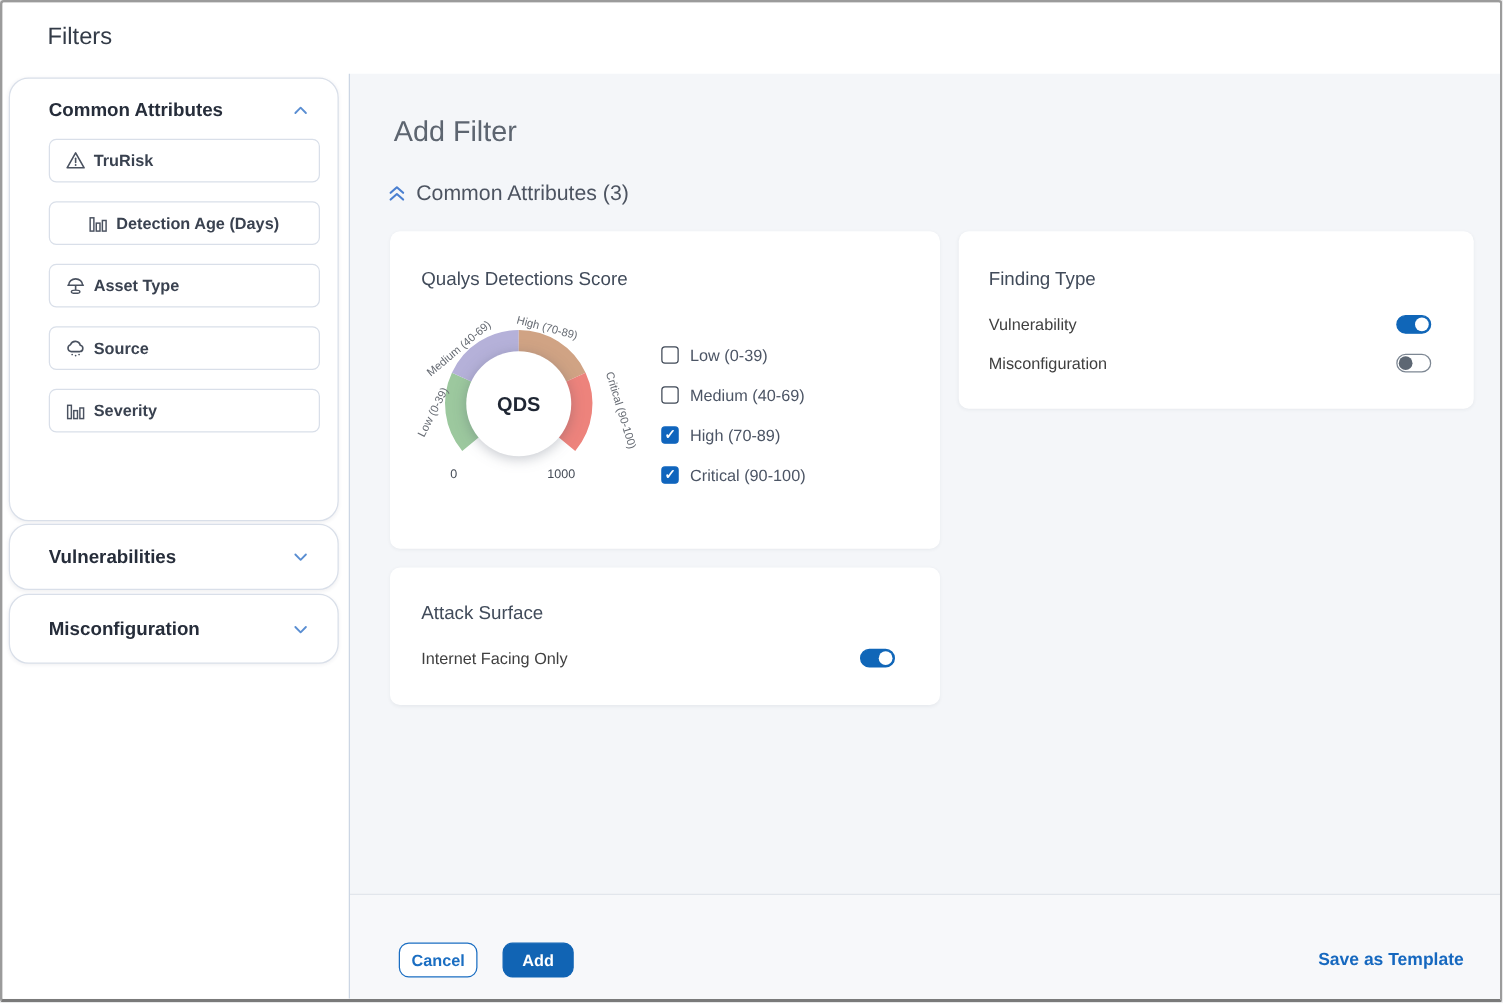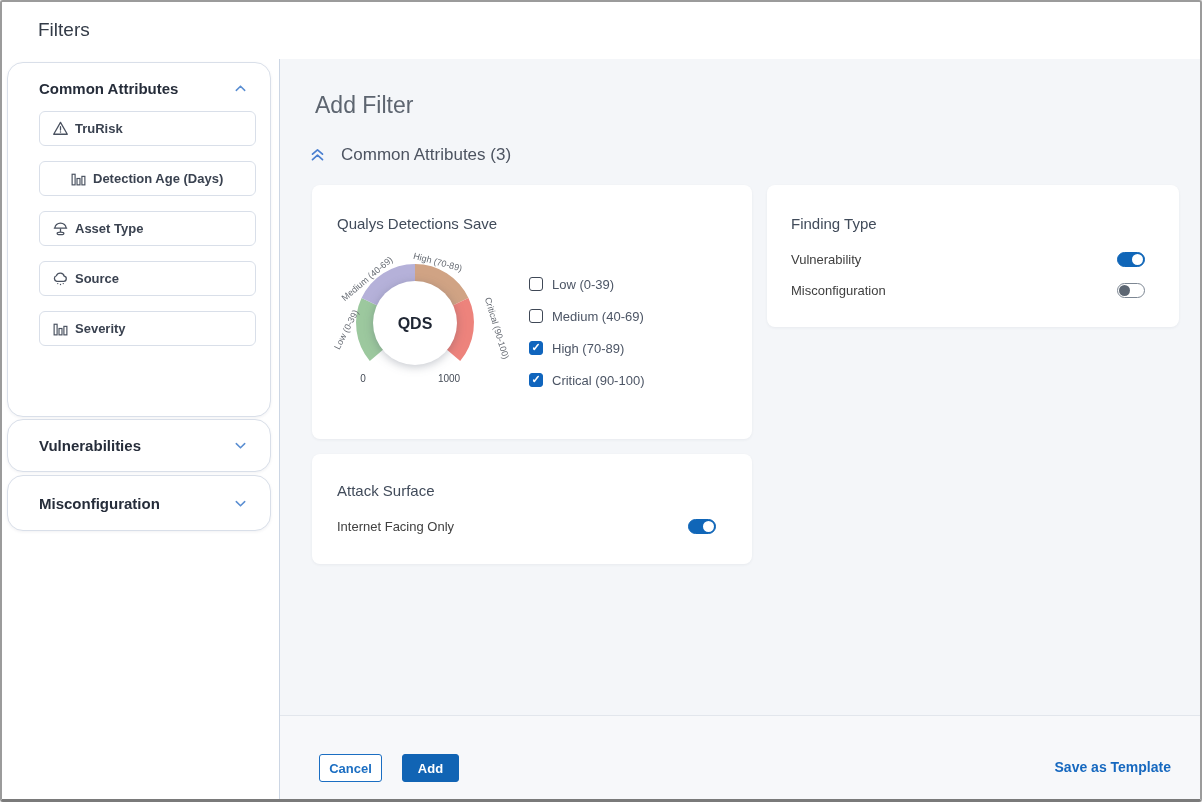--- a/index.html
+++ b/index.html
@@ -25,21 +25,21 @@
 
   .item { margin:0 11px 15px 31px; width:217px; height:35px; border:1px solid #d9dfe9; border-radius:6px;
           display:flex; align-items:center; gap:6px; padding-left:12px; font-size:13px; font-weight:bold;
           color:#3a4250; background:#fff; cursor:pointer; }
   .item.indent { padding-left:30px; }
   .item svg { flex:0 0 auto; }
 
   
   .main { position:absolute; left:278px; top:57px; right:0; bottom:0; background:#f4f6f9; }
   .main-title { position:absolute; left:35px; top:33px; font-size:23px; color:#5d6570;text-align:center; }
-  .section-row { position:absolute; left:30px; top:86px; display:flex; align-items:center; gap:16px;
+  .section-row { position:absolute; left:30px; top:86px; display:flex; align-items:center; gap:8px;
                  font-size:17px; color:#4d5461; cursor:pointer; }
 
   .card { position:absolute; background:#fff; border-radius:8px; box-shadow:0 1px 3px rgba(35,47,66,.06); }
   .card-qds     { left:32px;  top:126px; width:440px; height:254px; }
   .card-finding { left:487px; top:126px; width:412px; height:142px; }
   .card-attack  { left:32px;  top:395px; width:440px; height:110px; }
   .card-title { position:absolute; left:25px; top:30px; font-size:15px; color:#414b5a; }
   .card-finding .card-title { left:24px; }
   .card-attack .card-title { top:28px; }
 
@@ -62,21 +62,21 @@
   .card-finding .row-1 { top:98px; }
   .card-attack .toggle-row { left:25px; right:36px; top:65px; }
   .toggle { width:28px; height:15px; border-radius:8px; background:#fff; border:1px solid #7d8793;
             position:relative; cursor:pointer; flex:0 0 auto; }
   .toggle .knob { position:absolute; width:11px; height:11px; border-radius:50%; background:#5d6773; left:1px; top:1px; }
   .toggle.on { background:#1066b8; border-color:#1066b8; }
   .toggle.on .knob { background:#fff; left:auto; right:1px; }
 
   
   .footer { position:absolute; left:278px; right:0; bottom:0; height:84px; background:#f7f8fa; border-top:1px solid #e2e6ec; }
-  .btn { position:absolute; top:38px; height:28px; border-radius:3px; font-size:13px; font-weight:bold;
+  .btn { position:absolute; top:38px; height:28px; border-radius:8px; font-size:13px; font-weight:bold;
          font-family:"Liberation Sans", sans-serif; cursor:pointer; }
   .btn-cancel { left:39px; width:63px; background:#fff; border:1px solid #1b6ec2; color:#1b6ec2; }
   .btn-add { left:122px; width:57px; background:#1164b4; border:1px solid #1164b4; color:#fff; }
   .save-link { position:absolute; right:29px; top:43px; font-size:14px; font-weight:bold; color:#1668bf; cursor:pointer; }
 </style>
 </head>
 <body>
 
 <div class="window">
 
@@ -167,21 +167,21 @@
 
     <div class="section-row">
       <svg width="15" height="16" viewBox="0 0 15 16">
         <polyline points="2.5,7.2 7.5,2.8 12.5,7.2" fill="none" stroke="#4a7fd0" stroke-width="1.7" stroke-linecap="round" stroke-linejoin="round"></polyline>
         <polyline points="2.5,12.6 7.5,8.2 12.5,12.6" fill="none" stroke="#4a7fd0" stroke-width="1.7" stroke-linecap="round" stroke-linejoin="round"></polyline>
       </svg>
       <span>Common Attributes (3)</span>
     </div>
 
     <div class="card card-qds">
-      <div class="card-title">Qualys Detections Save</div>
+      <div class="card-title">Qualys Detections Score</div>
 
       <svg class="gauge" width="190" height="150" viewBox="0 0 190 150">
         <path d="M56.7 108.1 A50 50 0 0 1 49.7 54.9" fill="none" stroke-width="18" stroke="#9cc89e"></path>
         <path d="M49.7 54.9 A50 50 0 0 1 95 26" fill="none" stroke-width="18" stroke="#b5b1d9"></path>
         <path d="M95 26 A50 50 0 0 1 140.3 54.9" fill="none" stroke-width="18" stroke="#d0a384"></path>
         <path d="M140.3 54.9 A50 50 0 0 1 133.3 108.1" fill="none" stroke-width="18" stroke="#ed837c"></path>
         <circle cx="95" cy="76" r="42" fill="#ffffff" style="filter:drop-shadow(0 2px 5px rgba(60,70,90,.30));"></circle>
         <text x="95" y="82" text-anchor="middle" font-size="16" font-weight="bold" fill="#1f2633">QDS</text>
         <text transform="translate(29,84) rotate(-63)" text-anchor="middle" font-size="9" fill="#666b73">Low (0-39)</text>
         <text transform="translate(49,34) rotate(-40)" text-anchor="middle" font-size="9" fill="#666b73">Medium (40-69)</text>

